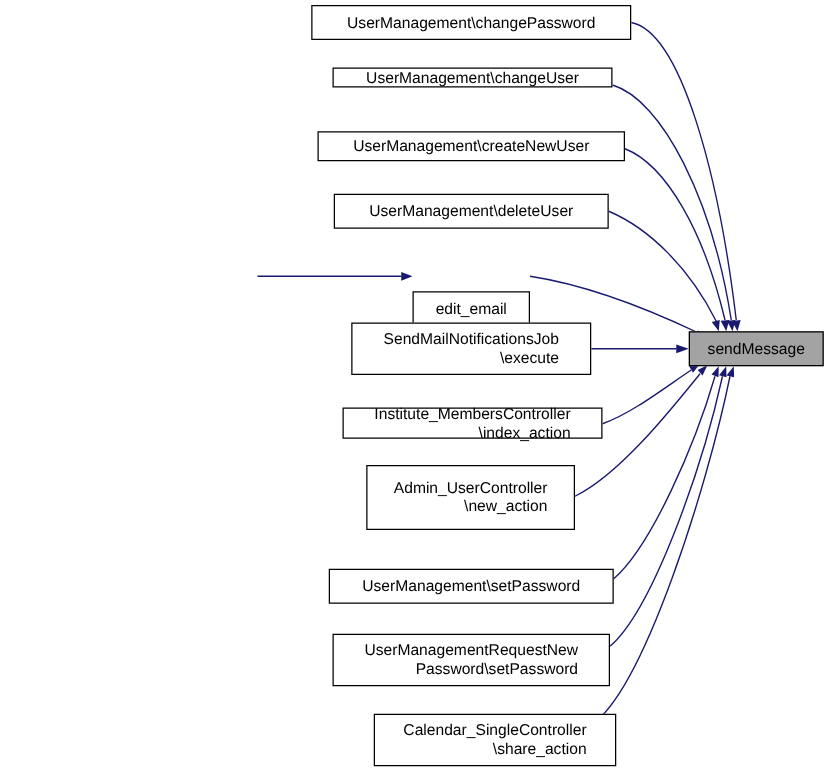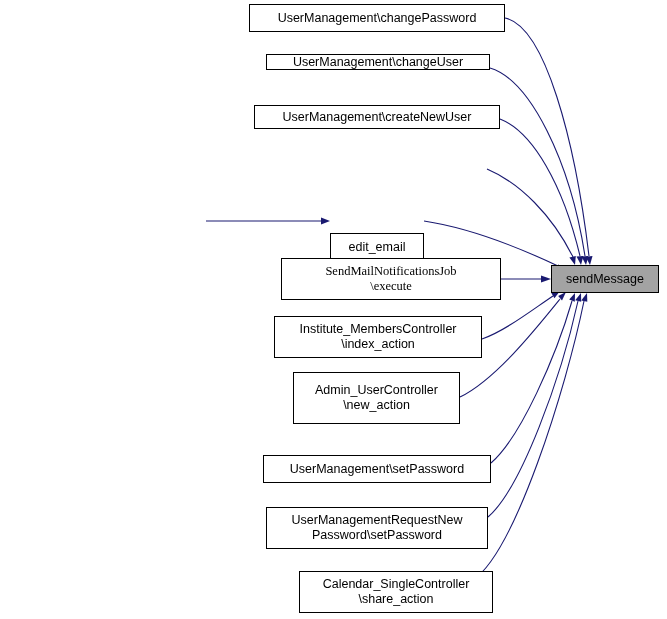--- a/index.html
+++ b/index.html
@@ -16,21 +16,21 @@
     overflow: hidden;
   }
   .node {
     position: absolute;
     box-sizing: border-box;
     border: 1px solid #000000;
     background: #ffffff;
     color: #000000;
     font-size: 12.5px;
     line-height: 15px;
-    text-align: center;
+    text-align: right;
     display: flex;
     align-items: center;
     justify-content: center;
     white-space: pre;
   }
   .node.target {
     background: #a3a3a3;
   }
   svg.edges {
     position: absolute;
@@ -104,31 +104,34 @@
   </div>
 
   <div class="node" style="left:266px; top:54px; width:224px; height:16px;">
     <span>UserManagement\changeUser</span>
   </div>
 
   <div class="node" style="left:254px; top:105px; width:246px; height:24px;">
     <span>UserManagement\createNewUser</span>
   </div>
 
+  <div class="node" style="left:267px; top:155px; width:220px; height:28px;">
+    <span>UserManagement\deleteUser</span>
+  </div>
 
   <div class="node" style="left:330px; top:206px; width:94px; height:28px;margin-top:27px;">
     <span>edit_email</span>
   </div>
 
-  <div class="node" style="left:281px; top:258px; width:220px; height:42px;font-family:Liberation Serif, serif;">
+  <div class="node" style="left:281px; top:258px; width:192px; height:42px;">
     <span>SendMailNotificationsJob
 \execute</span>
   </div>
 
-  <div class="node" style="left:274px; top:316px; width:208px; height:42px;">
+  <div class="node" style="left:274px; top:326px; width:208px; height:25px;">
     <span>Institute_MembersController
 \index_action</span>
   </div>
 
   <div class="node" style="left:293px; top:372px; width:167px; height:52px;">
     <span>Admin_UserController
 \new_action</span>
   </div>
 
   <div class="node" style="left:266px; top:507px; width:222px; height:42px;">

